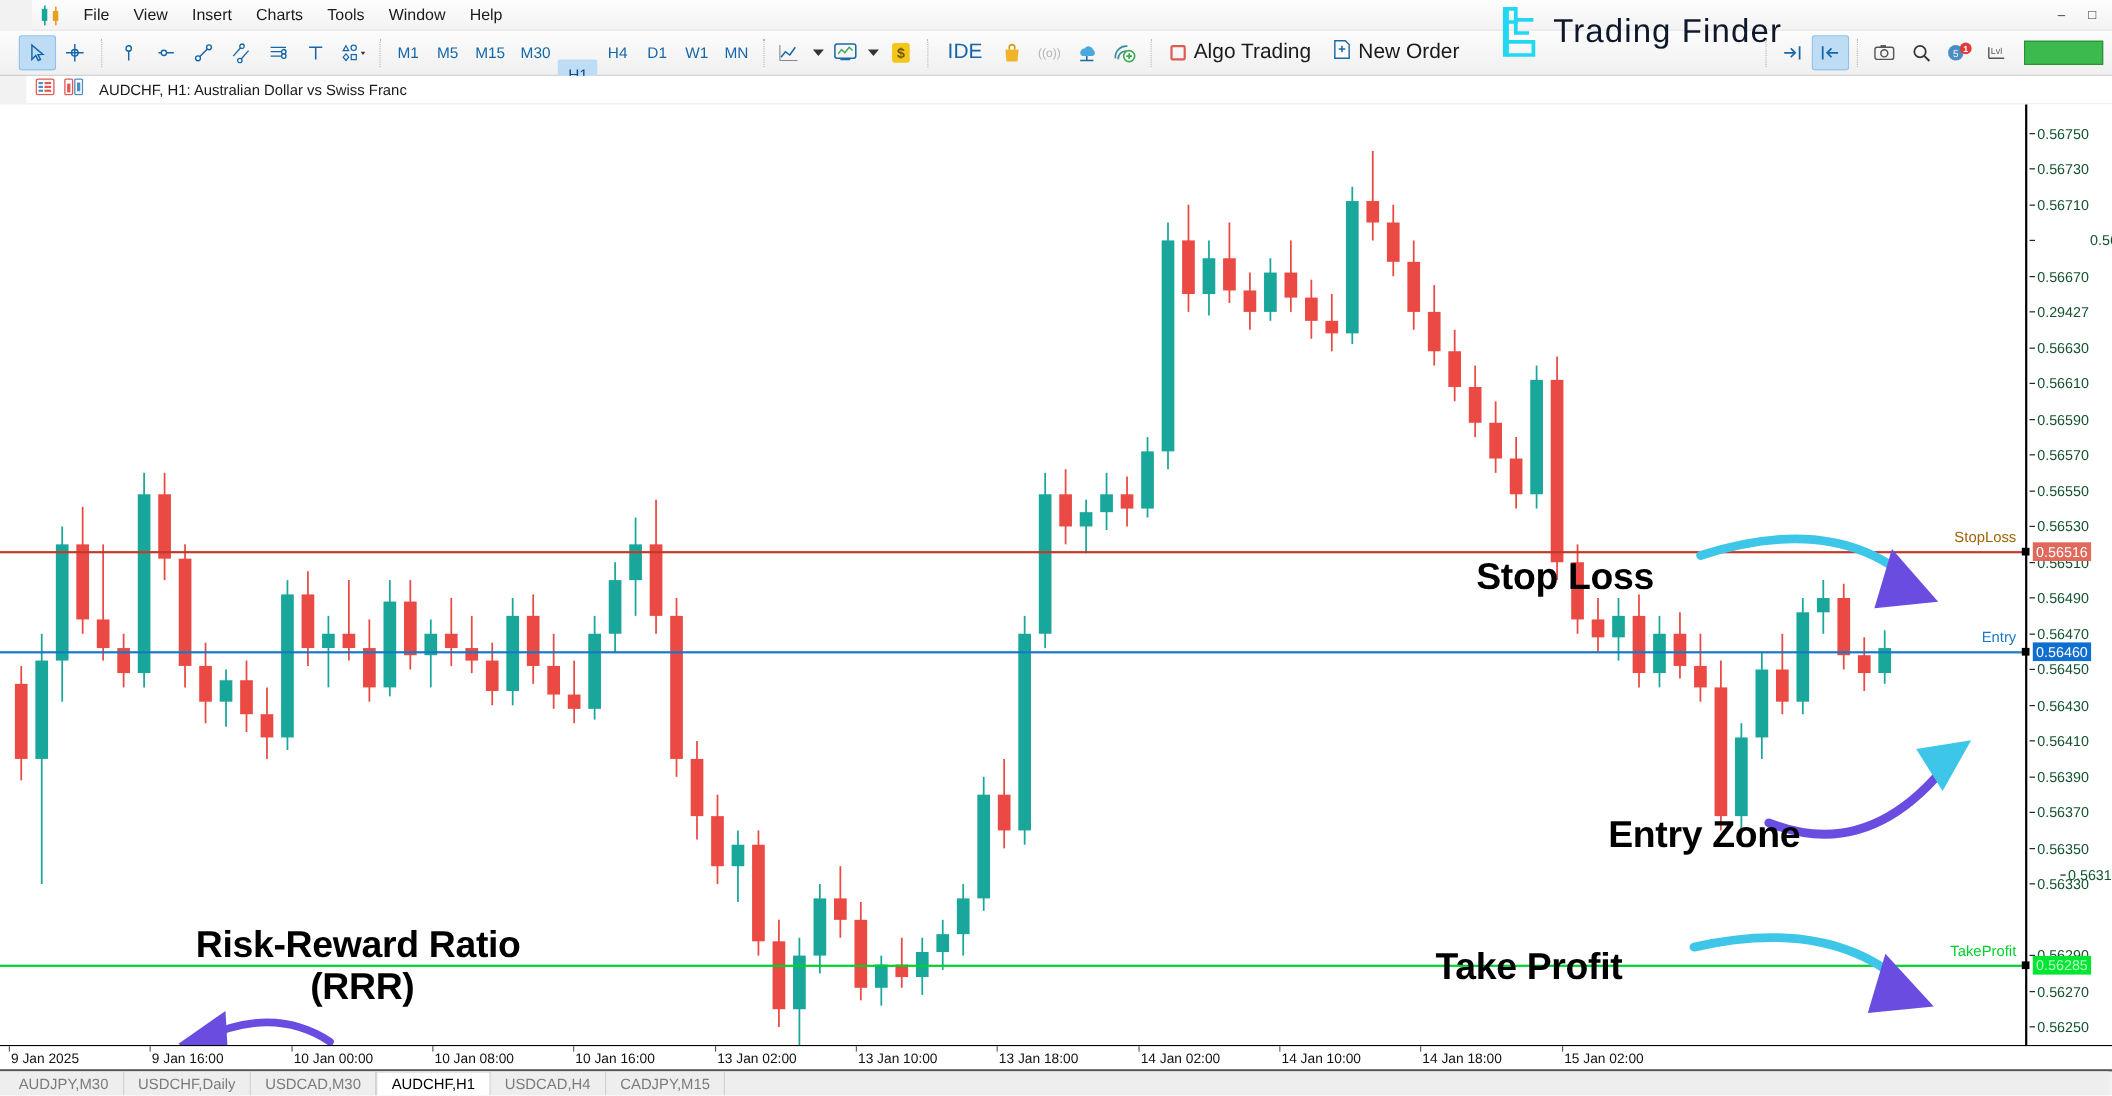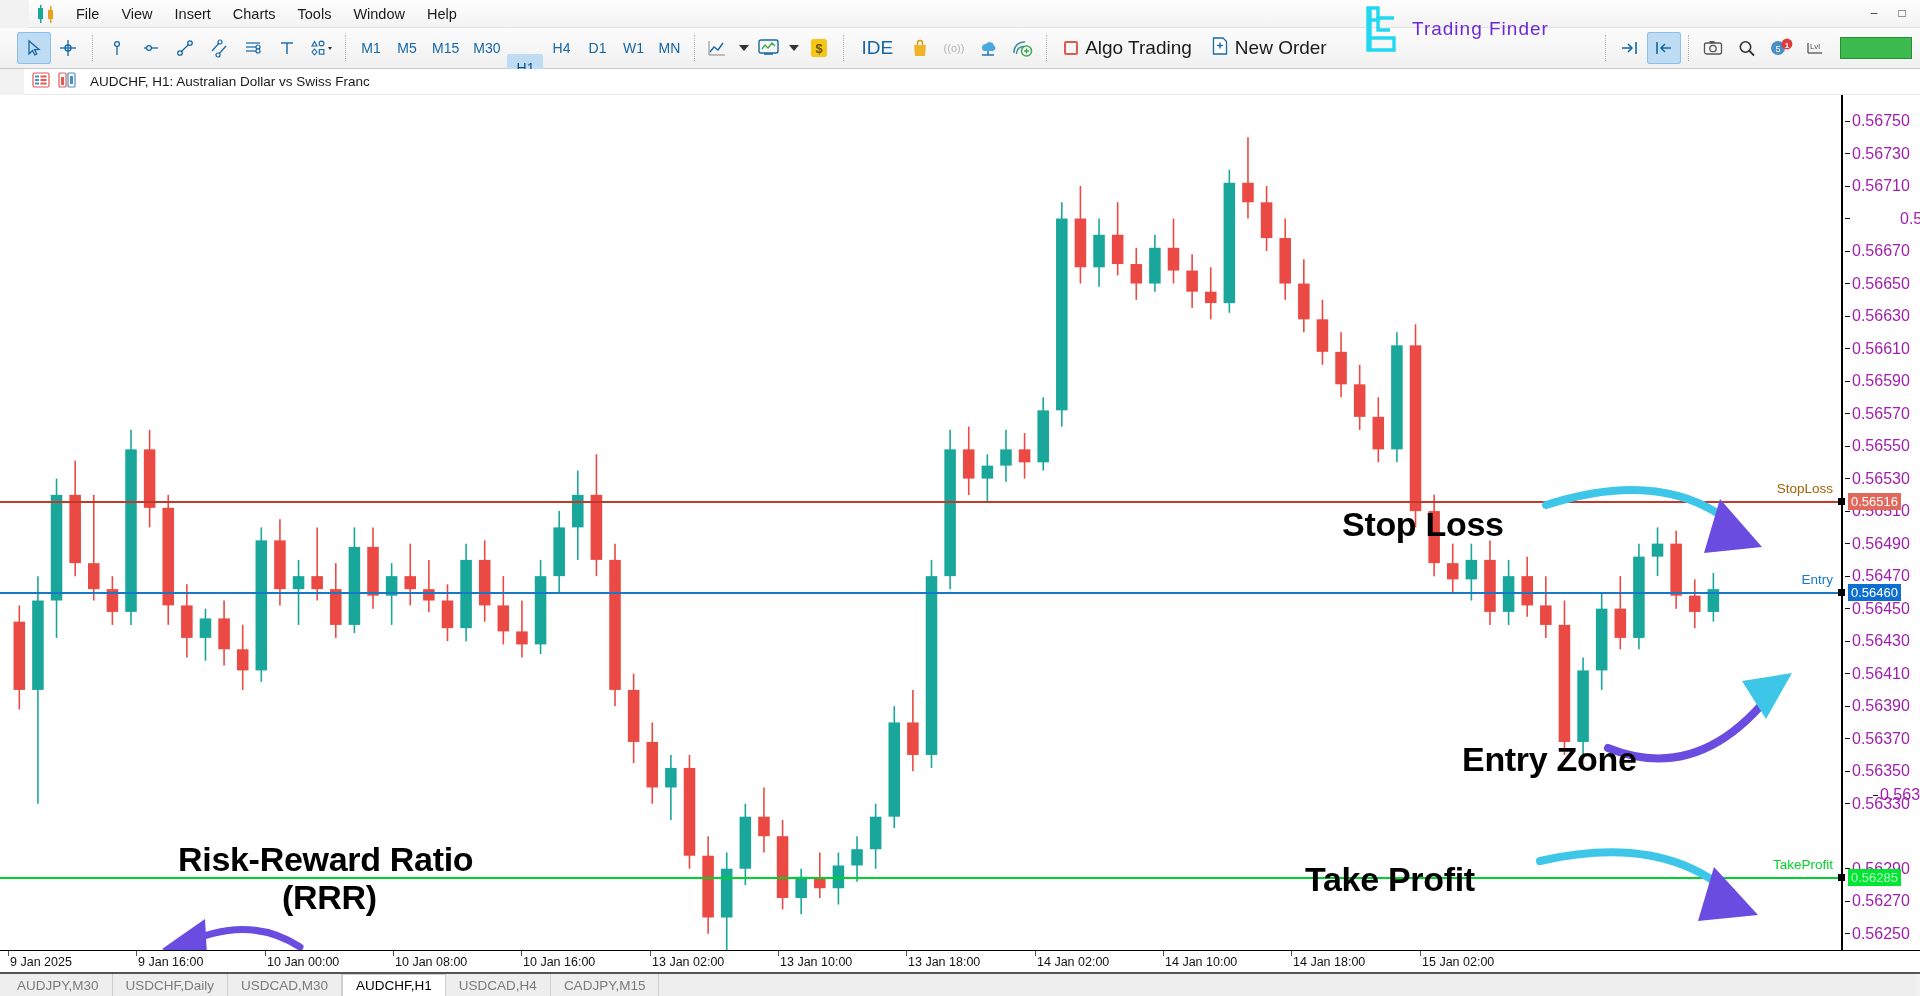--- a/index.html
+++ b/index.html
@@ -52,21 +52,21 @@
     display: flex; align-items: center; gap: 7px; padding: 0 10px;
     height: 30px; font-size: 19px; color: #1a1a1a; border-radius: 3px;
   }
 
   
   .watermark {
     position: absolute; top: 4px; left: 1356px;
     display: flex; align-items: center; gap: 12px; pointer-events: none;
     z-index: 40;
   }
-  .wm-text { font-size: 19px; color: #6d28d9; letter-spacing: 1px; font-weight: 300; }
+  .wm-text { font-size: 30px; color: #0f172a; letter-spacing: 1px; font-weight: 300; }
 
   
   .symbolbar {
     position: absolute; top: 69px; left: 0; width: 1920px; height: 26px;
     background: #ffffff; display: flex; align-items: center;
     padding-left: 8px; gap: 8px; border-bottom: 1px solid #e9e9e9; margin-left: 24px;
   }
   .symbol-text { font-size: 13.5px; color: #1a1a1a; margin-left: 6px; }
 
   
@@ -77,21 +77,21 @@
   .chart-area {
     position: absolute; top: 0; left: 0; width: 1843px; height: 855px;
     border-right: 2px solid #000; overflow: hidden;
   }
   .price-axis {
     position: absolute; top: 0; left: 1845px; width: 75px; height: 855px;
     background: #fff;
   }
   .tick-row {
     position: absolute; left: 0; height: 16px; display: flex;
-    align-items: center; font-size: 16px; color: #a21caf; white-space: nowrap;
+    align-items: center; font-size: 13px; color: #14532d; white-space: nowrap;
   }
   .tick-dash { width: 5px; height: 1px; background: #111; margin-right: 2px; }
   .price-tag {
     position: absolute; left: 3px; height: 17px; padding: 0 3px;
     font-size: 13px; color: #fff; display: flex; align-items: center;
     white-space: nowrap; z-index: 6;
   }
   .tag-marker {
     position: absolute; left: -7px; width: 7px; height: 7px; z-index: 6;
   }
@@ -650,21 +650,21 @@
           <div class="tick-row" style="top: 115.536px; gap: 48px;">
             <span class="tick-dash"></span>
             <span>0.56690</span>
           </div>
           <div class="tick-row" style="top: 148.046px;">
             <span class="tick-dash"></span>
             <span>0.56670</span>
           </div>
           <div class="tick-row" style="top: 180.555px;">
             <span class="tick-dash"></span>
-            <span>0.56650</span>
+            <span>0.29427</span>
           </div>
           <div class="tick-row" style="top: 213.065px;">
             <span class="tick-dash"></span>
             <span>0.56630</span>
           </div>
           <div class="tick-row" style="top: 245.574px;">
             <span class="tick-dash"></span>
             <span>0.56610</span>
           </div>
           <div class="tick-row" style="top: 278.084px;">

